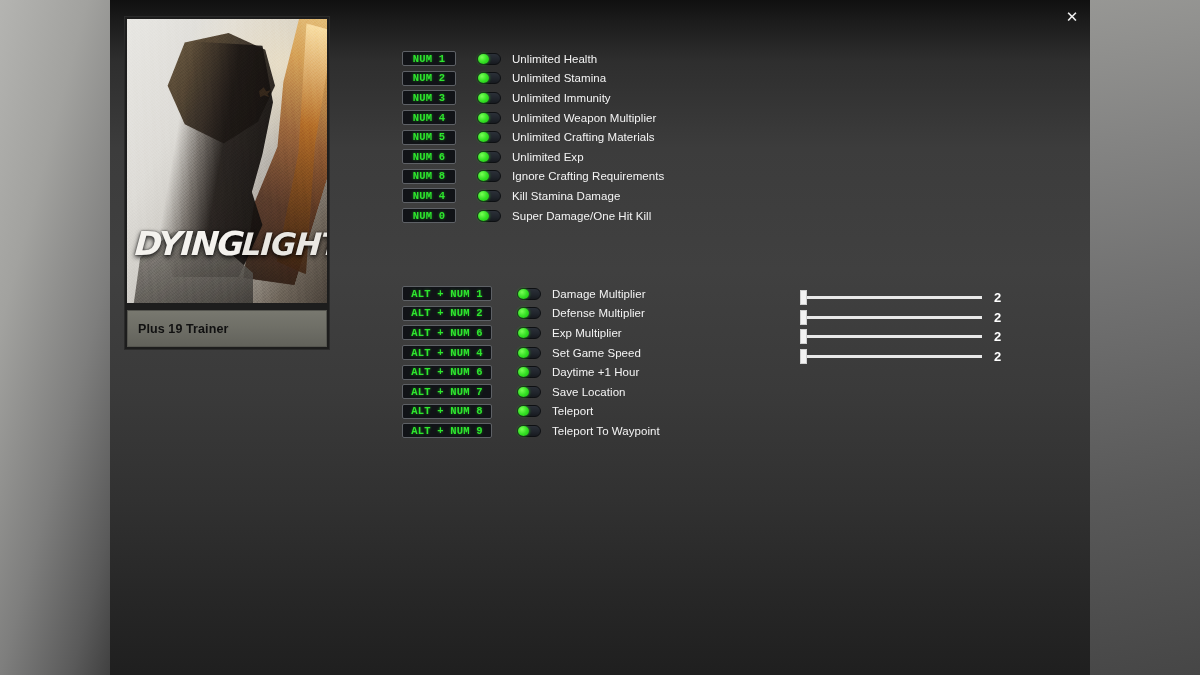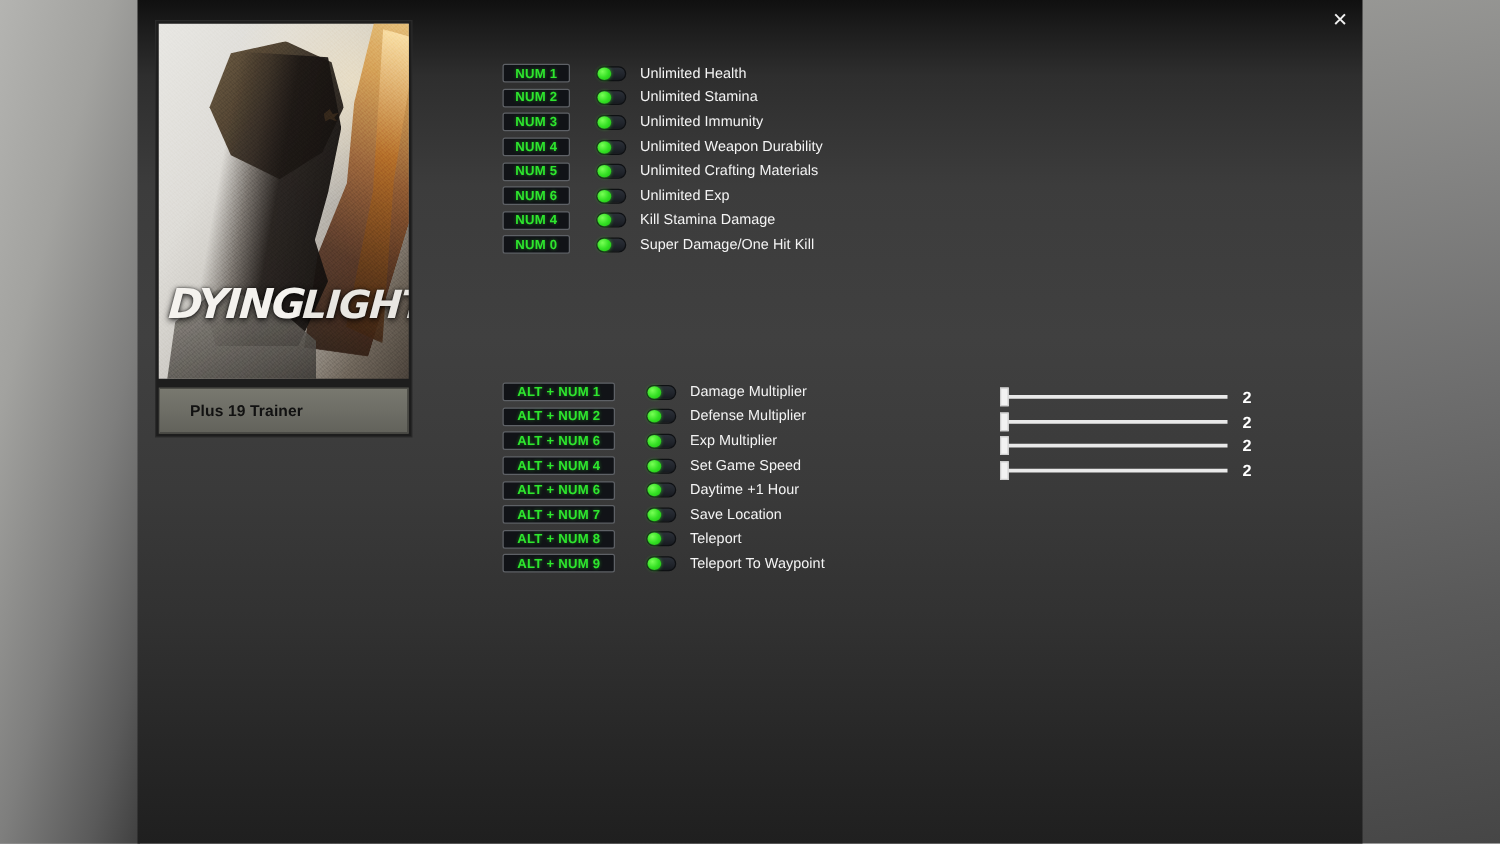--- a/index.html
+++ b/index.html
@@ -173,33 +173,33 @@
   }
 
   #trainer-label-bar {
     width: 200px;
     height: 37px;
     margin-top: 7px;
     background: linear-gradient(180deg, #78786f 0%, #6e6e66 50%, #62625b 100%);
     border: 1px solid #55554f;
     display: flex;
     align-items: center;
-    padding-left: 24px;
+    padding-left: 10px;
   }
   #trainer-label-text {
     color: #111111;
     font-size: 12.5px;
     font-weight: 700;
     letter-spacing: 0.1px;
   }
 
   
   .section { position: absolute; }
   #section-basic { left: 292px; top: 49px; }
-  #section-advanced { left: 292px; top: 284px; margin-top: 20px; }
+  #section-advanced { left: 292px; top: 284px; }
 
   .cheat-row {
     display: flex;
     align-items: center;
     height: 19.6px;
   }
   .hotkey {
     display: flex;
     align-items: center;
     justify-content: center;
@@ -207,20 +207,21 @@
     border: 1px solid #5e6166;
     border-radius: 2px;
     color: #2ee62e;
     font-size: 10.5px;
     font-weight: 700;
     letter-spacing: 0.2px;
     height: 15px;
     user-select: none;
     cursor: pointer;
     text-shadow: 0 0 3px rgba(40,230,40,0.45);
+    font-family: Liberation Mono, monospace;
   }
   #section-basic .hotkey { width: 54px; }
   #section-advanced .hotkey { width: 90px; }
 
   .toggle {
     position: relative;
     width: 24px;
     height: 12px;
     border-radius: 6px;
     background: linear-gradient(180deg, #2b3038 0%, #20242b 60%, #171a1f 100%);
@@ -327,35 +328,42 @@
           <div class="toggle">
             <div class="knob"></div>
           </div>
           <div class="cheat-label">Unlimited Immunity</div>
         </div>
         <div class="cheat-row">
           <div class="hotkey">NUM 4</div>
           <div class="toggle">
             <div class="knob"></div>
           </div>
-          <div class="cheat-label">Unlimited Weapon Durability</div>
+          <div class="cheat-label">Unlimited Weapon Multiplier</div>
         </div>
         <div class="cheat-row">
           <div class="hotkey">NUM 5</div>
           <div class="toggle">
             <div class="knob"></div>
           </div>
           <div class="cheat-label">Unlimited Crafting Materials</div>
         </div>
         <div class="cheat-row">
           <div class="hotkey">NUM 6</div>
           <div class="toggle">
             <div class="knob"></div>
           </div>
           <div class="cheat-label">Unlimited Exp</div>
+        </div>
+        <div class="cheat-row">
+          <div class="hotkey">NUM 8</div>
+          <div class="toggle">
+            <div class="knob"></div>
+          </div>
+          <div class="cheat-label">Ignore Crafting Requirements</div>
         </div>
         <div class="cheat-row">
           <div class="hotkey">NUM 4</div>
           <div class="toggle">
             <div class="knob"></div>
           </div>
           <div class="cheat-label">Kill Stamina Damage</div>
         </div>
         <div class="cheat-row">
           <div class="hotkey">NUM 0</div>

